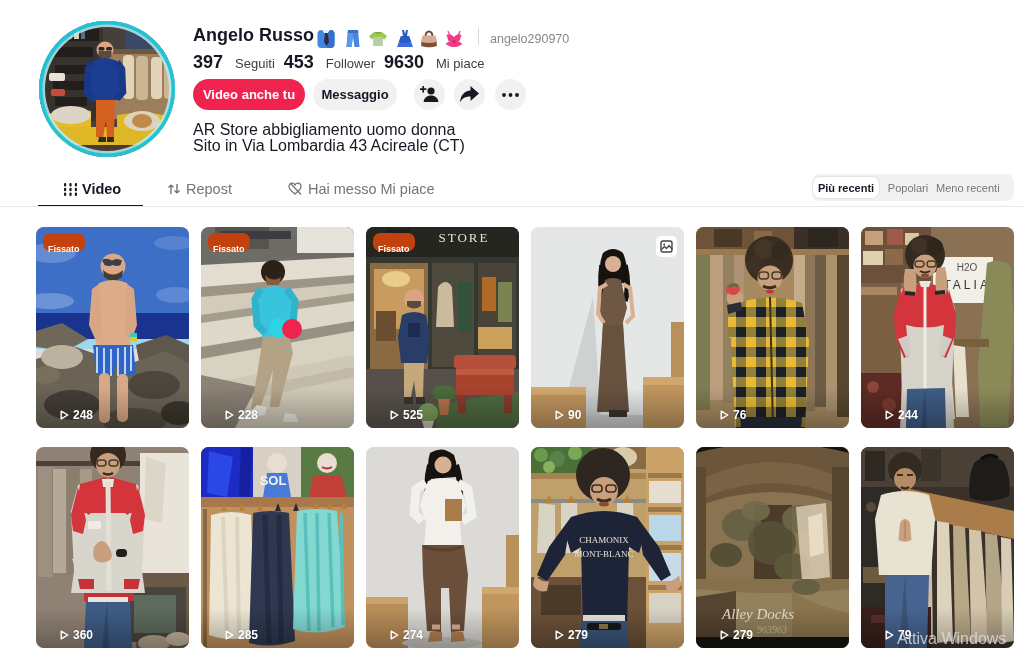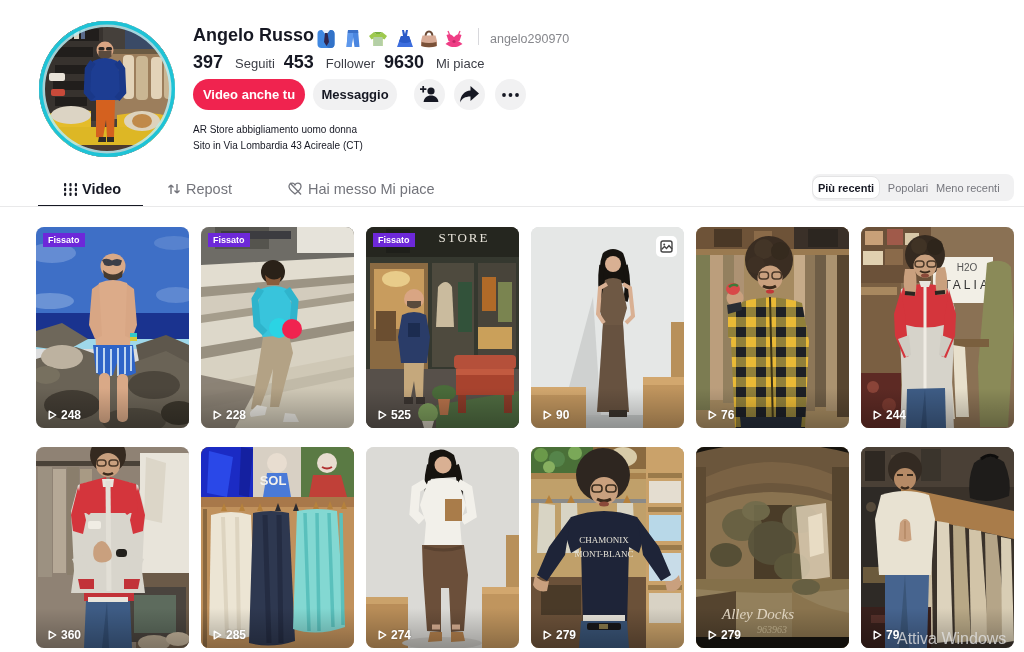--- a/index.html
+++ b/index.html
@@ -10,35 +10,35 @@
 .emo{top:29px;width:20px;height:20px}
 .vdiv{left:478px;top:28px;width:1px;height:17px;background:#d8d8dc}
 .uname{left:490px;top:32px;font-size:12.5px;color:#86878c;line-height:14px}
 .stats{left:193px;top:53px;display:flex;align-items:baseline;gap:9px}
 .stats b{font-size:18px;color:#161823;line-height:18px}
 .stats span{font-size:13px;color:#3c3e46;margin-left:12px}
 .btn{top:79px;height:31px;border-radius:16px;display:flex;align-items:center;justify-content:center;font-weight:bold;font-size:13px}
 .red{left:193px;width:112px;background:#f0234f;color:#fff}
 .gry{left:313px;width:84px;background:#f1f1f2;color:#161823}
 .circ{top:79px;width:31px;height:31px;border-radius:50%;background:#f1f1f2;display:flex;align-items:center;justify-content:center}
-.bio{left:193px;top:121.5px;font-size:10px;color:#161823;line-height:16.5px}
+.bio{left:193px;top:121.5px;font-size:16px;color:#161823;line-height:16.5px}
 .tabline{left:0;top:206px;width:1024px;height:1px;background:#e9e9ea}
 .tabul{left:38px;top:205px;width:105px;height:2px;background:#161823}
 .tab{top:181px;font-size:14.5px;font-weight:bold;display:flex;align-items:center;gap:5px}
 .tgray{color:#73747b;font-weight:400}
 .seg{left:812px;top:174px;width:202px;height:27px;background:#f1f1f2;border-radius:8px;display:flex;align-items:center;font-size:11px;color:#75767d}
 .seg .on{width:68px;height:23px;background:#fff;border:1px solid #e4e4e5;border-radius:8px;display:flex;align-items:center;justify-content:center;font-weight:bold;color:#161823}
 .seg .s2{width:56px;text-align:center;font-weight:500}
 .seg .s3{width:78px;font-weight:500}
 .card{width:153px;height:201px;border-radius:8px;overflow:hidden;background:#ddd}
 .card>svg{position:absolute;left:0;top:0}
 .shade{position:absolute;left:0;bottom:0;width:100%;height:40px;
 background:linear-gradient(to top,rgba(0,0,0,.28),rgba(0,0,0,0))}
-.fiss{position:absolute;left:7px;top:6px;height:14px;padding:0 5px;background:#6d28d9;border-radius:0;color:#fff;font-size:9px;font-weight:bold;line-height:14px}
-.plays{position:absolute;left:12px;bottom:6px;display:flex;align-items:center;gap:4px;color:#fff;font-size:12px;font-weight:bold;text-shadow:0 0 2px rgba(0,0,0,.3)}
+.fiss{position:absolute;left:7px;top:6px;height:14px;padding:9px 5px;background:#c2410c;border-radius:7px;color:#fff;font-size:9px;font-weight:bold;line-height:14px}
+.plays{position:absolute;left:24px;bottom:6px;display:flex;align-items:center;gap:4px;color:#fff;font-size:12px;font-weight:bold;text-shadow:0 0 2px rgba(0,0,0,.3)}
 .wm{left:897px;top:630px;font-size:16px;color:rgba(224,224,224,.8)}
 .r1{top:227px}.r2{top:447px}
 .c1{left:36px}.c2{left:201px}.c3{left:366px}.c4{left:531px}.c5{left:696px}.c6{left:861px}
 </style></head>
 <body>
 
 <div class="abs avatar"><svg width="136" height="136" viewBox="0 0 136 136">
 <rect width="136" height="136" fill="#45403b"></rect>
 <rect x="0" y="0" width="64" height="100" fill="#37322e"></rect>
 <g fill="#211e1c">

